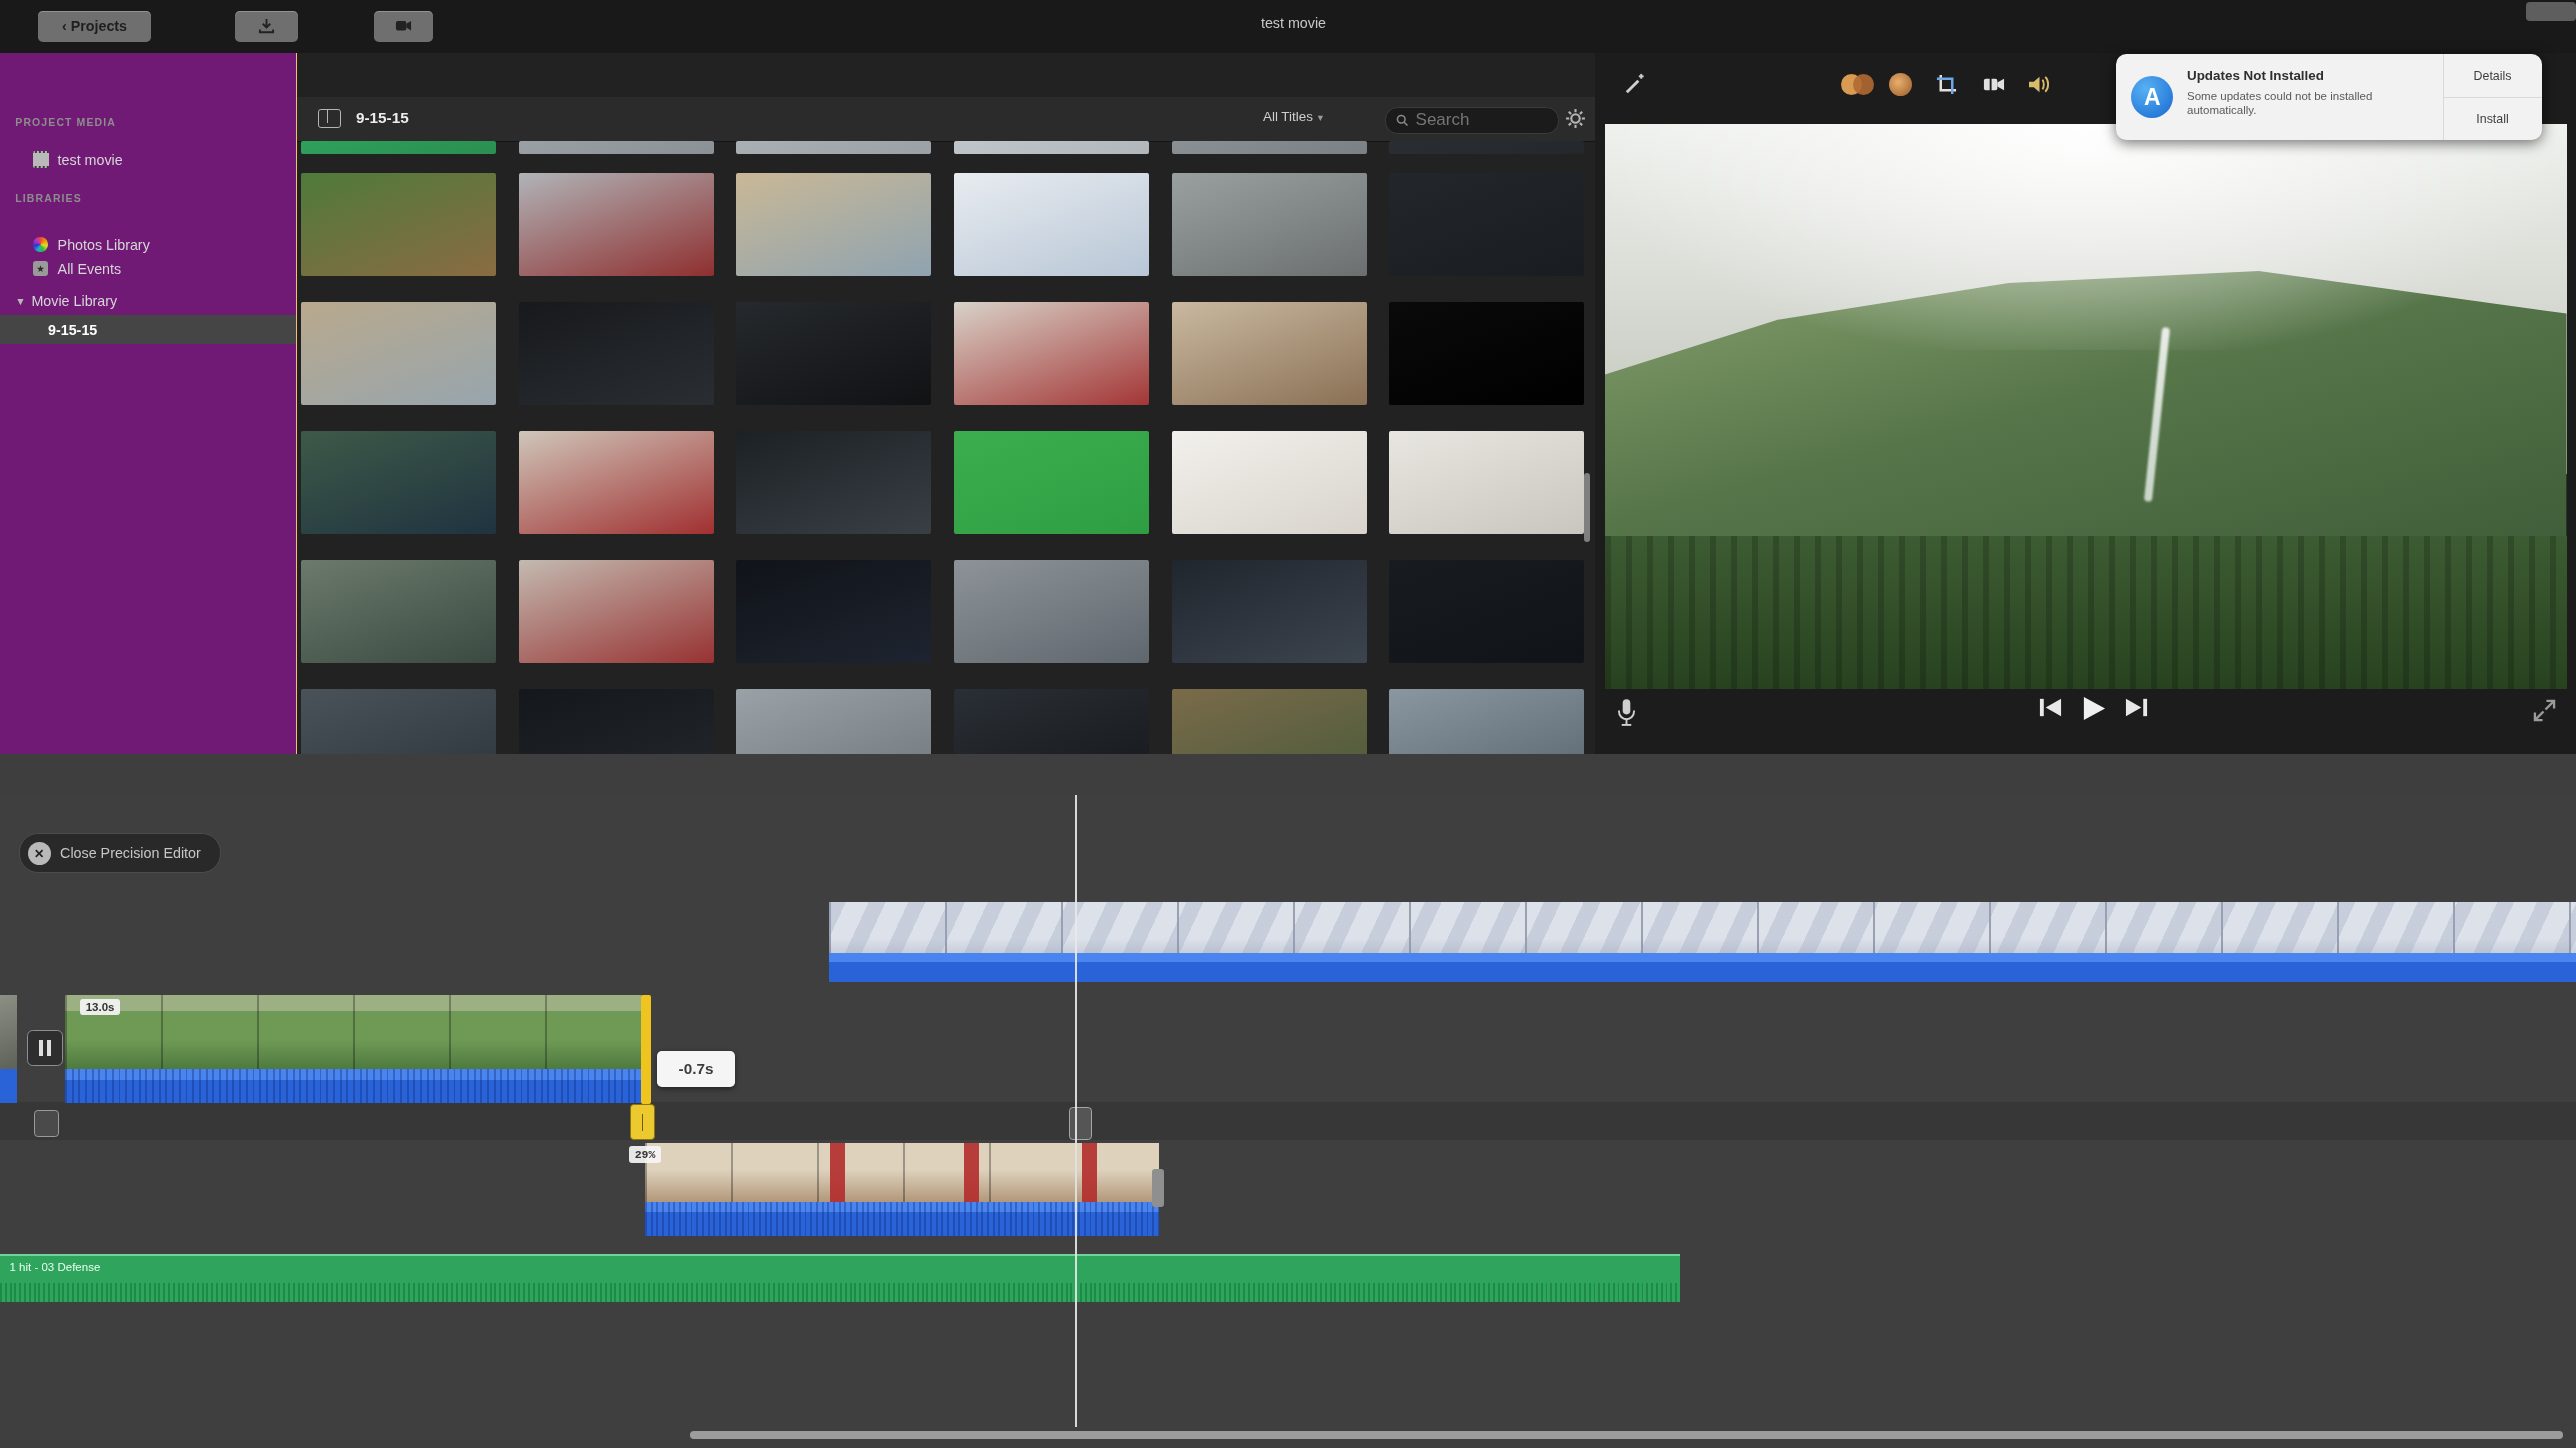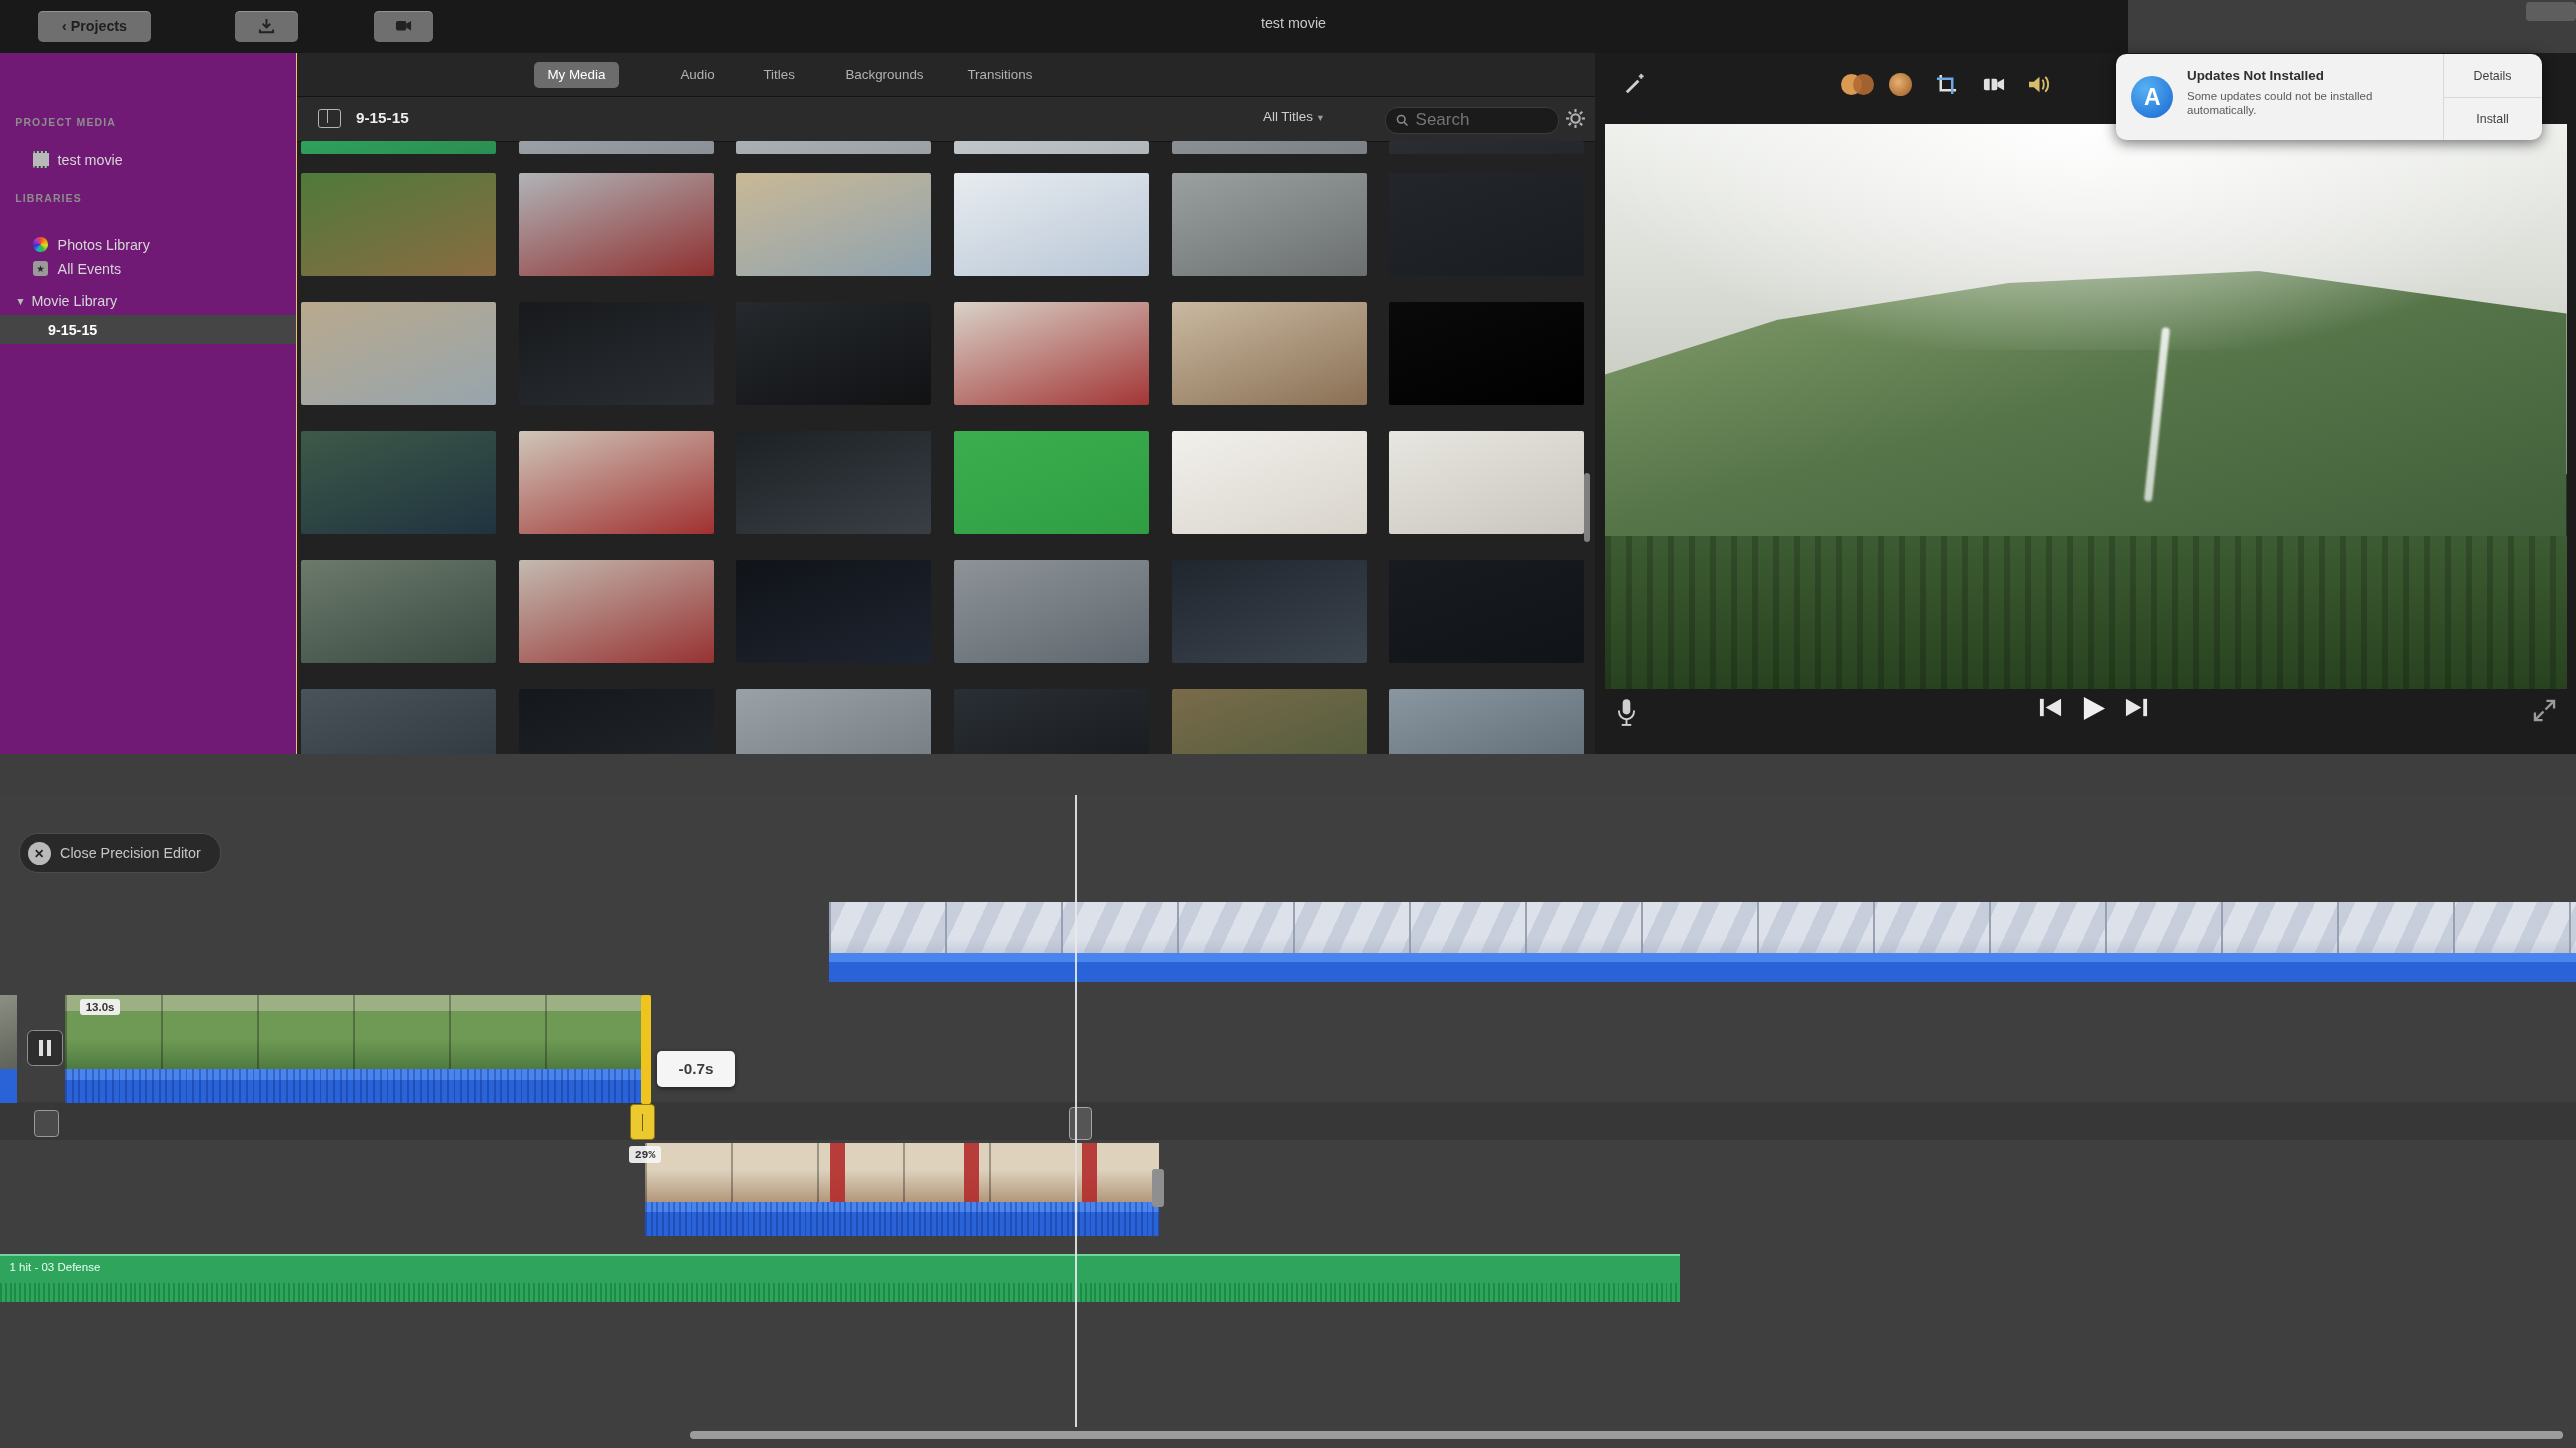--- a/index.html
+++ b/index.html
@@ -2,21 +2,21 @@
 <html><head>
 <meta charset="utf-8">
 <style>
   html,body{margin:0;padding:0;background:#222;}
   .stage{position:relative;width:2576px;height:1448px;overflow:hidden;
          background:#3e3e3e;font-family:"Liberation Sans",sans-serif;
          -webkit-font-smoothing:antialiased;}
   .abs{position:absolute;}
 
   
-  .titlebar{left:0;top:0;width:2128px;height:53px;background:#191919;border-bottom:1px solid #0c0c0c;}
+  .titlebar{left:0;top:0;width:2576px;height:53px;background:#191919;border-bottom:1px solid #0c0c0c;}
   .tb-btn{position:absolute;top:10.5px;height:31px;background:#6f6f6f;border-radius:4.8px;
           display:flex;align-items:center;justify-content:center;color:#1f1f1f;
           font-size:14.3px;font-weight:bold;box-shadow:inset 0 1px 0 rgba(255,255,255,.25);}
   .tb-title{position:absolute;top:15.3px;left:1198px;width:191px;text-align:center;
             color:#c8c8c8;font-size:14.3px;}
   .tb-corner{position:absolute;top:1.9px;left:2526px;width:50px;height:19px;background:#5e5e5e;border-radius:3.8px;}
 
   
   .sidebar{left:0;top:53px;width:296px;height:701px;background:#701a75;border-right:4px solid #fdba74;}
   .sb-header{position:absolute;left:15.3px;color:#8d8d8d;font-size:10.5px;letter-spacing:1.1px;font-weight:bold;}
@@ -192,27 +192,20 @@
     <div class="sb-row" style="top:233px;">
       <span class="disc">▼</span>
       <span>Movie Library</span>
     </div>
     <div class="sb-row selected" style="top:262px;">
       <span style="margin-left:48px;font-weight:bold;">9-15-15</span>
     </div>
   </div>
 
   <div class="abs browser">
-    <div class="tabsbar">
-      <div class="tab selected" style="left:237px;">My Media</div>
-      <div class="tab" style="left:370px;">Audio</div>
-      <div class="tab" style="left:453px;">Titles</div>
-      <div class="tab" style="left:535px;" data_bind="">Backgrounds</div>
-      <div class="tab" style="left:657px;">Transitions</div>
-    </div>
     <div class="bheader">
       <div class="pane-ico"></div>
       <div class="ev-title">9-15-15</div>
       <div class="filter">
         <span>All Titles</span><span class="chev">▾</span>
       </div>
       <div class="search">
         <svg class="mag ico-svg" width="12.4" height="12.4" viewBox="0 0 13 13">
           <circle cx="5.5" cy="5.5" r="4" fill="none" stroke="#8a8a8a" stroke-width="1.6"></circle>
           <line x1="8.6" y1="8.6" x2="12" y2="12" stroke="#8a8a8a" stroke-width="1.6"></line>

